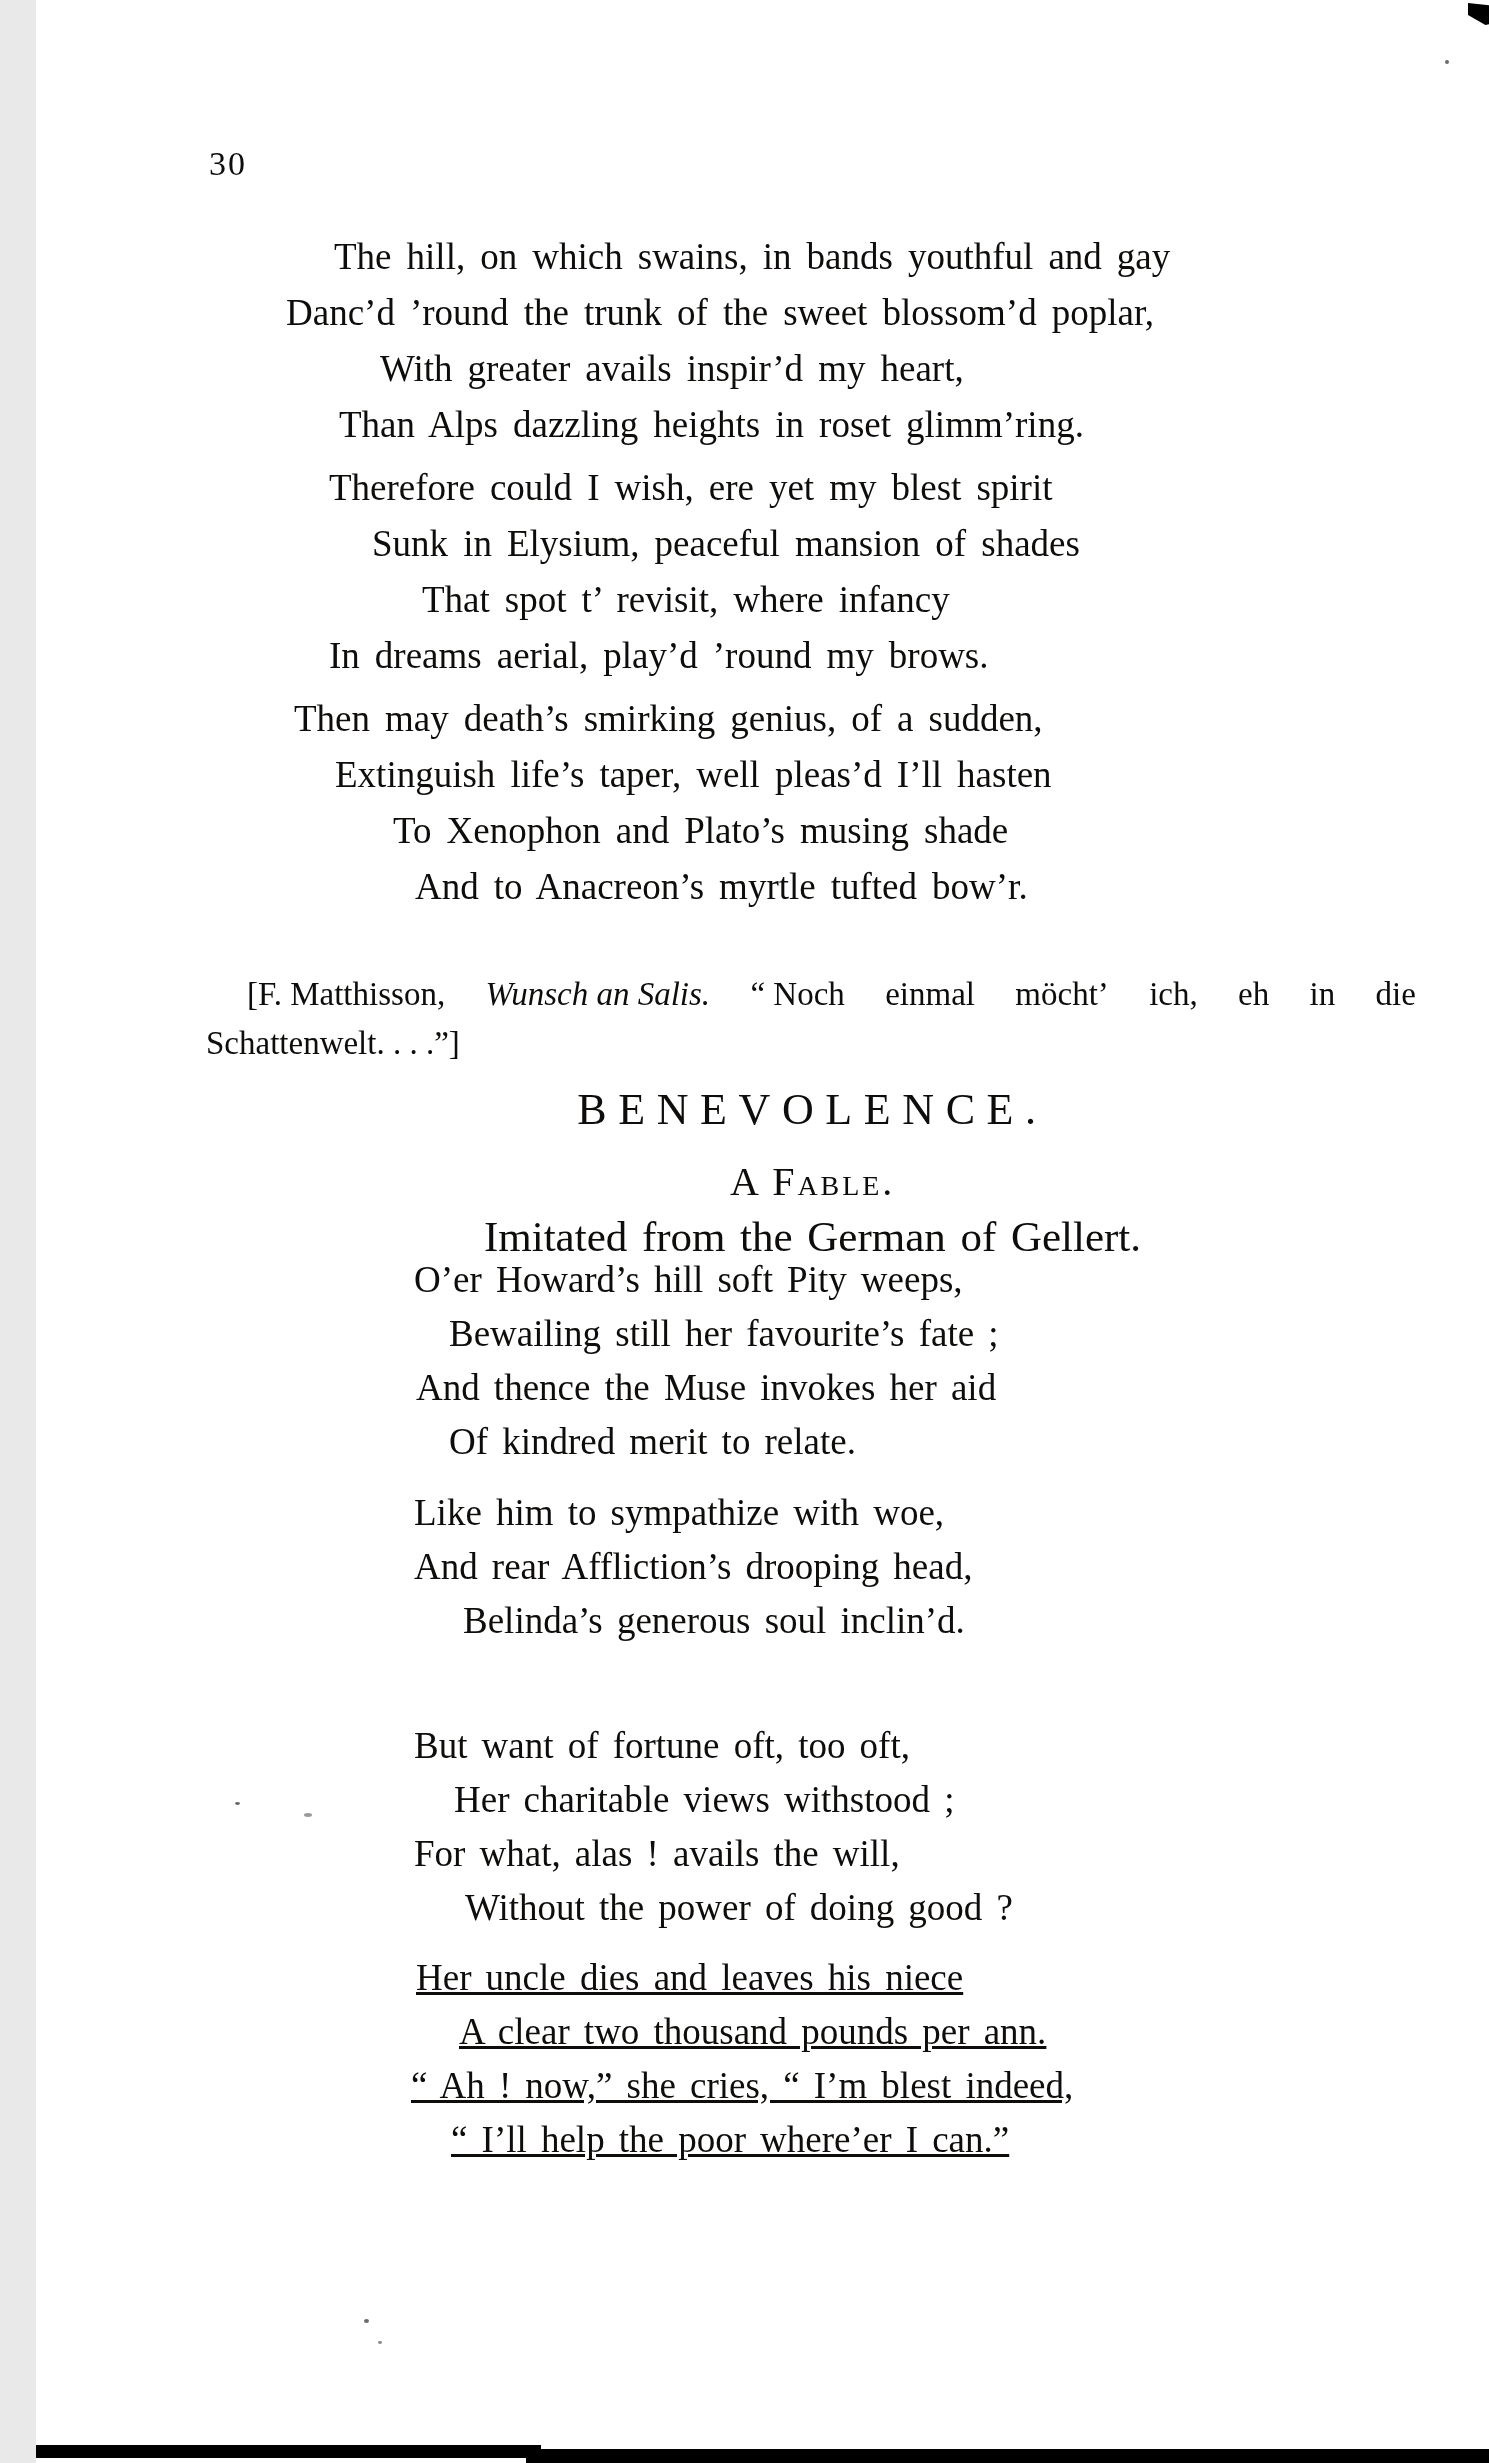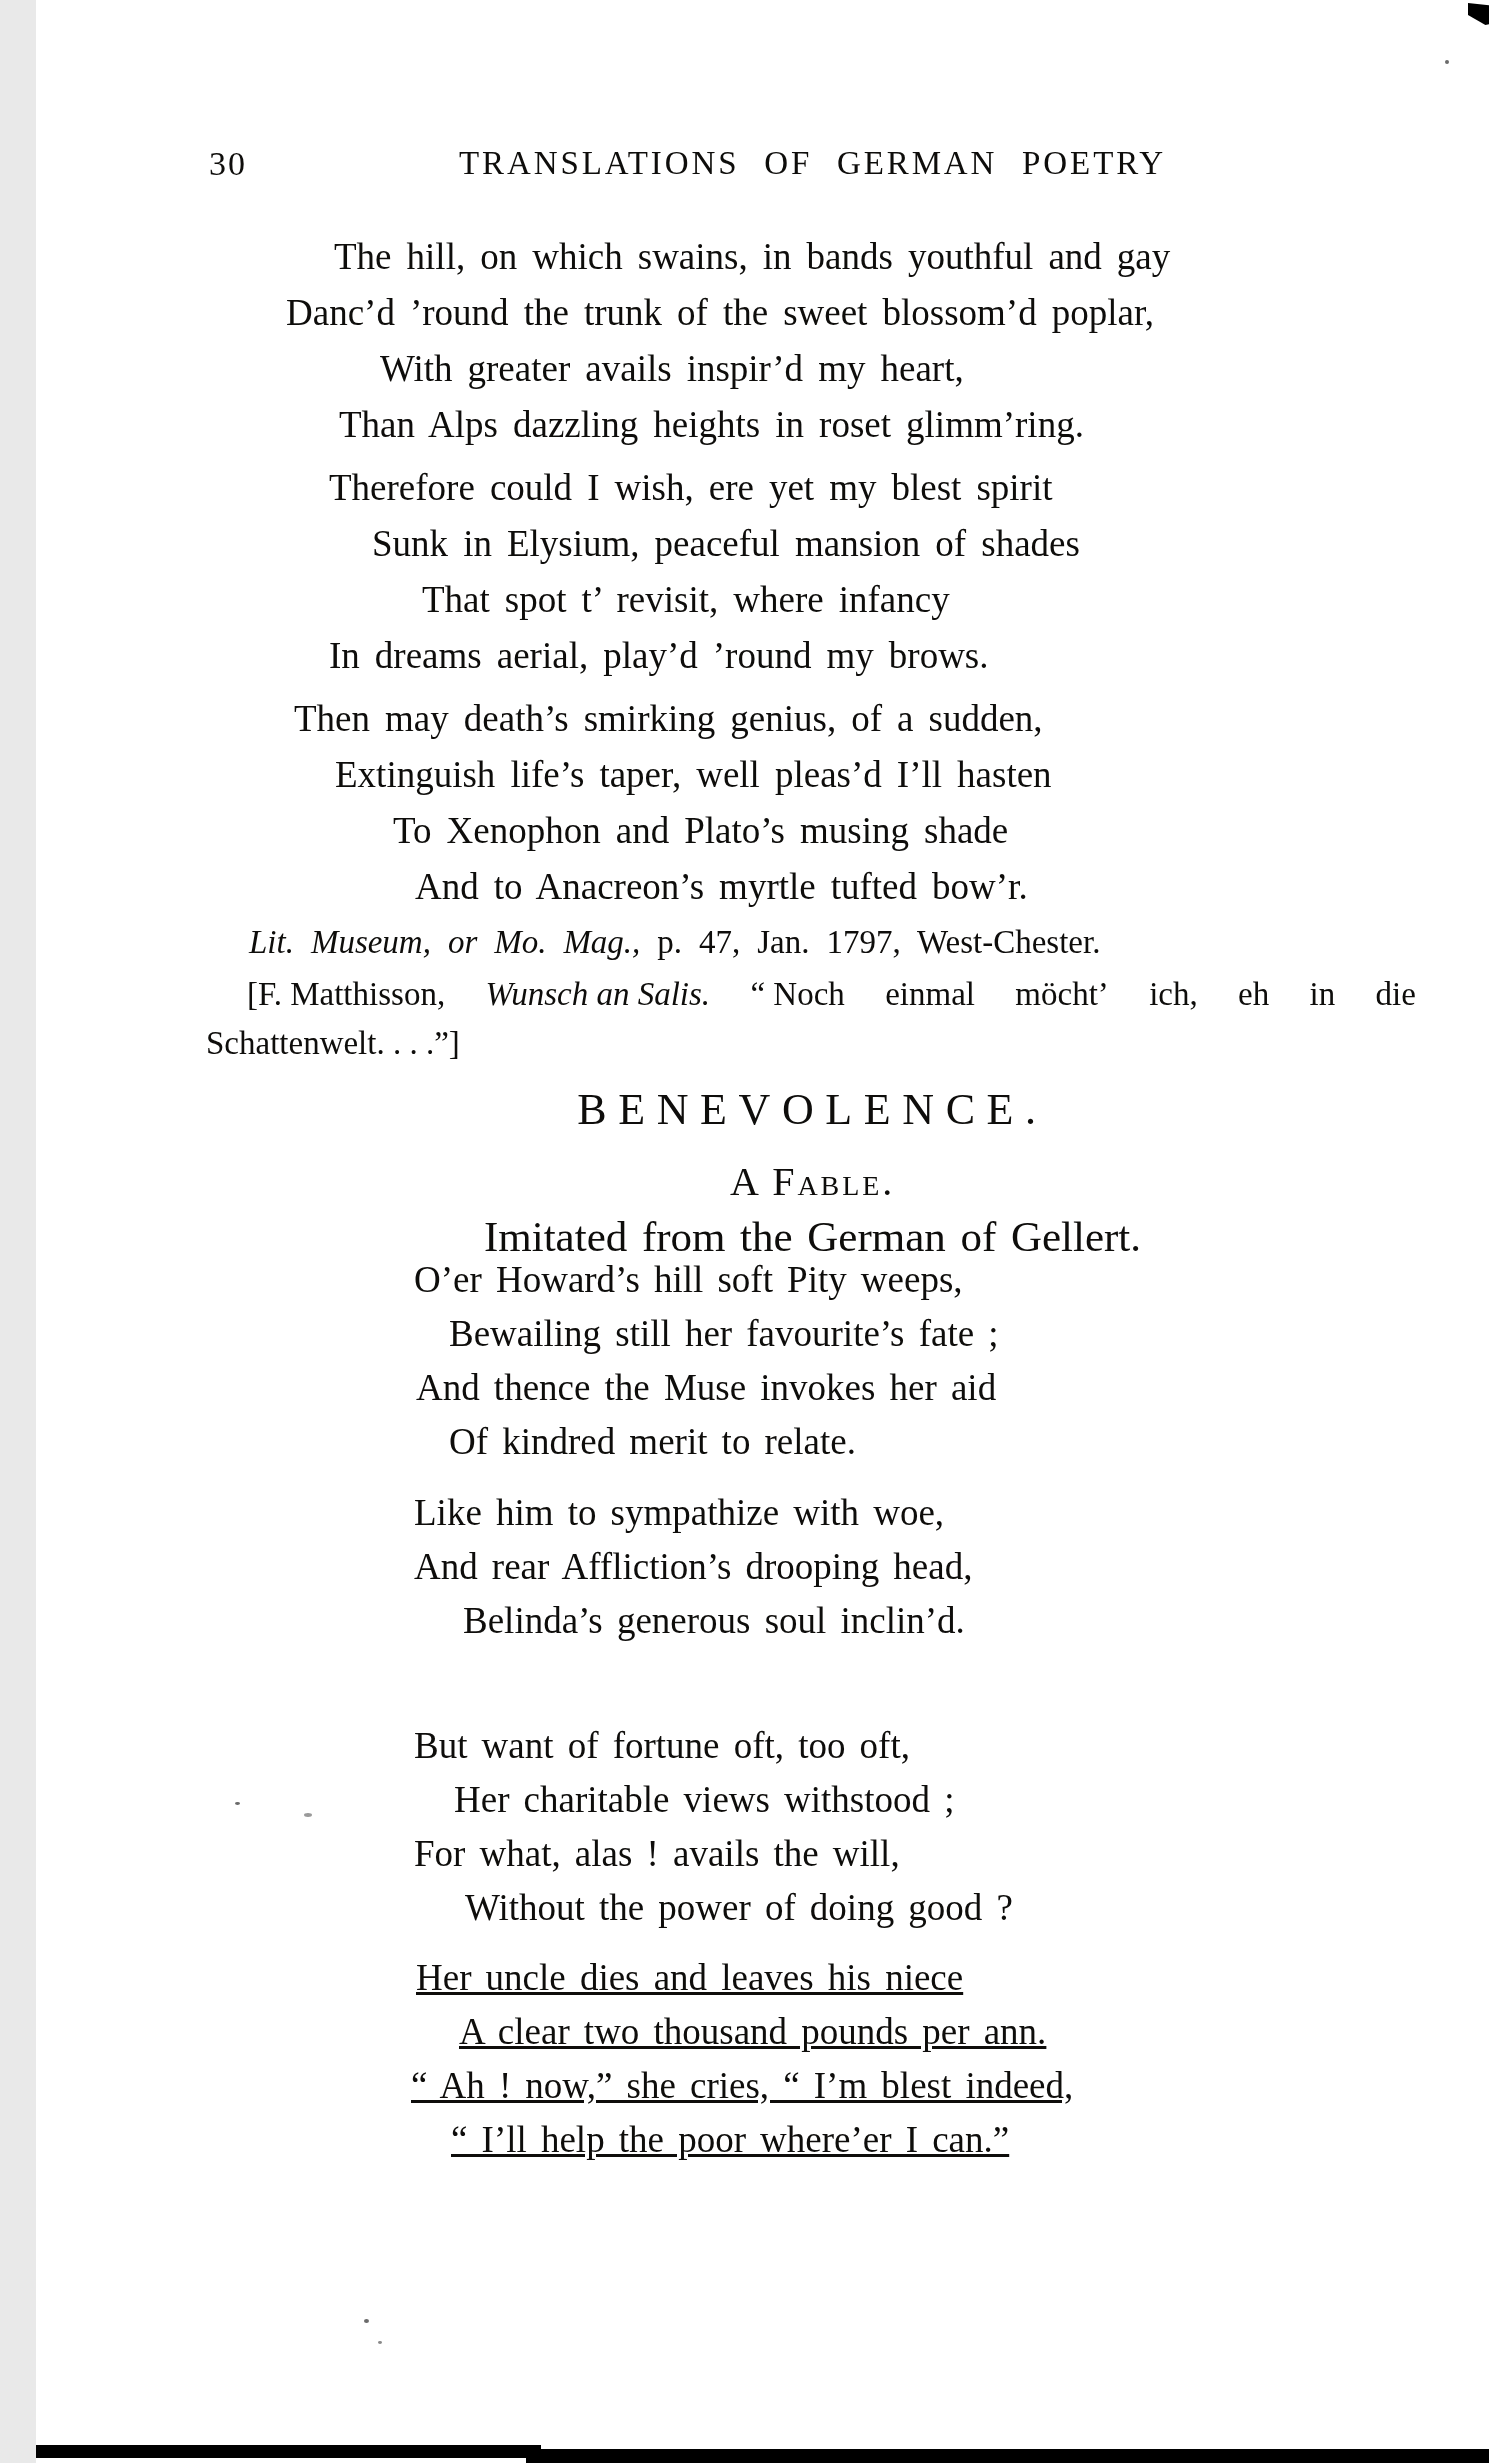--- a/index.html
+++ b/index.html
@@ -84,21 +84,20 @@
   .speck.s4{left:328px;top:2319px;width:4.9px;height:3.9px;}
   .speck.s5{left:342px;top:2341px;width:3.9px;height:2.9px;background:#8a8a8a;}
 </style>
 </head>
 <body>
 
 <div class="page">
 
   <div class="header-row">
     <div class="page-number">30</div>
-    <div class="running-title">TRANSLATIONS OF GERMAN POETRY</div>
   </div>
 
   <div class="poem1">
     <div class="stanza" id="p1s1">
       <div class="line" style="padding-left:298px">The hill, on which swains, in bands youthful and gay</div>
       <div class="line" style="padding-left:250px">Danc’d ’round the trunk of the sweet blossom’d poplar,</div>
       <div class="line" style="padding-left:344px">With greater avails inspir’d my heart,</div>
       <div class="line" style="padding-left:303px">Than Alps dazzling heights in roset glimm’ring.</div>
     </div>
     <div class="stanza" id="p1s2">
@@ -108,21 +107,20 @@
       <div class="line" style="padding-left:293px">In dreams aerial, play’d ’round my brows.</div>
     </div>
     <div class="stanza" id="p1s3">
       <div class="line" style="padding-left:258px">Then may death’s smirking genius, of a sudden,</div>
       <div class="line" style="padding-left:299px">Extinguish life’s taper, well pleas’d I’ll hasten</div>
       <div class="line" style="padding-left:357px">To Xenophon and Plato’s musing shade</div>
       <div class="line" style="padding-left:379px">And to Anacreon’s myrtle tufted bow’r.</div>
     </div>
   </div>
 
-  <div class="citation"><span class="ital">Lit. Museum, or Mo. Mag.,</span><span> p. 47, Jan. 1797, West-Chester.</span></div>
 
   <div class="note">
     <div class="note-line1">
       <span>[F. Matthisson,</span>
       <span class="ital">Wunsch an Salis.</span>
       <span>“ Noch</span>
       <span>einmal</span>
       <span>möcht’</span>
       <span>ich,</span>
       <span>eh</span>

